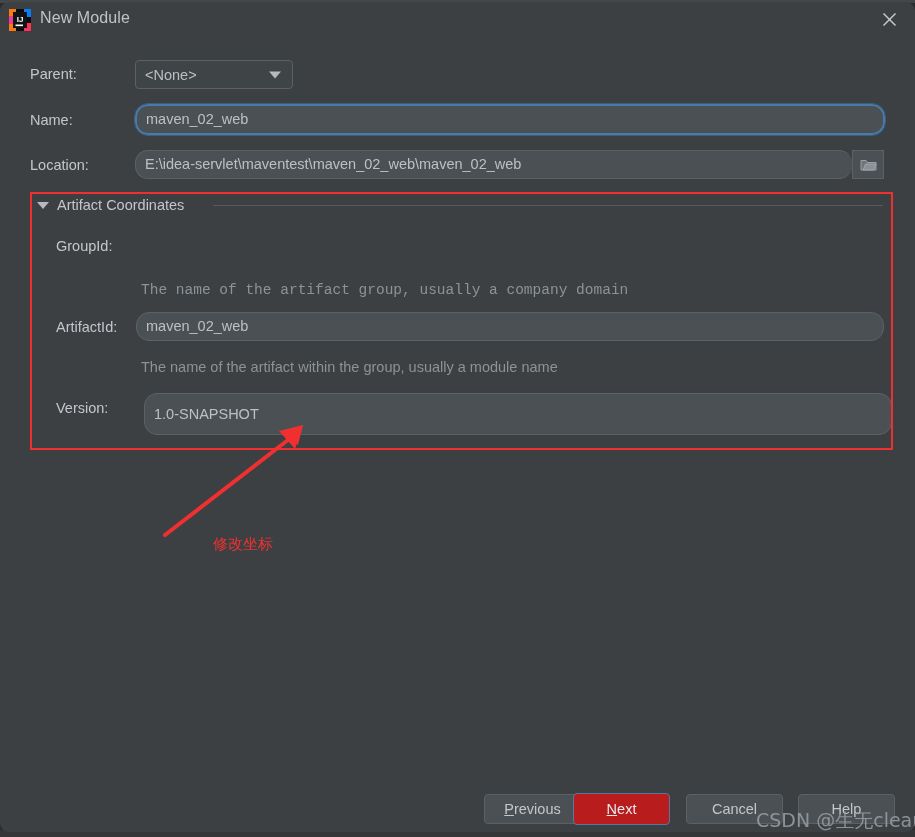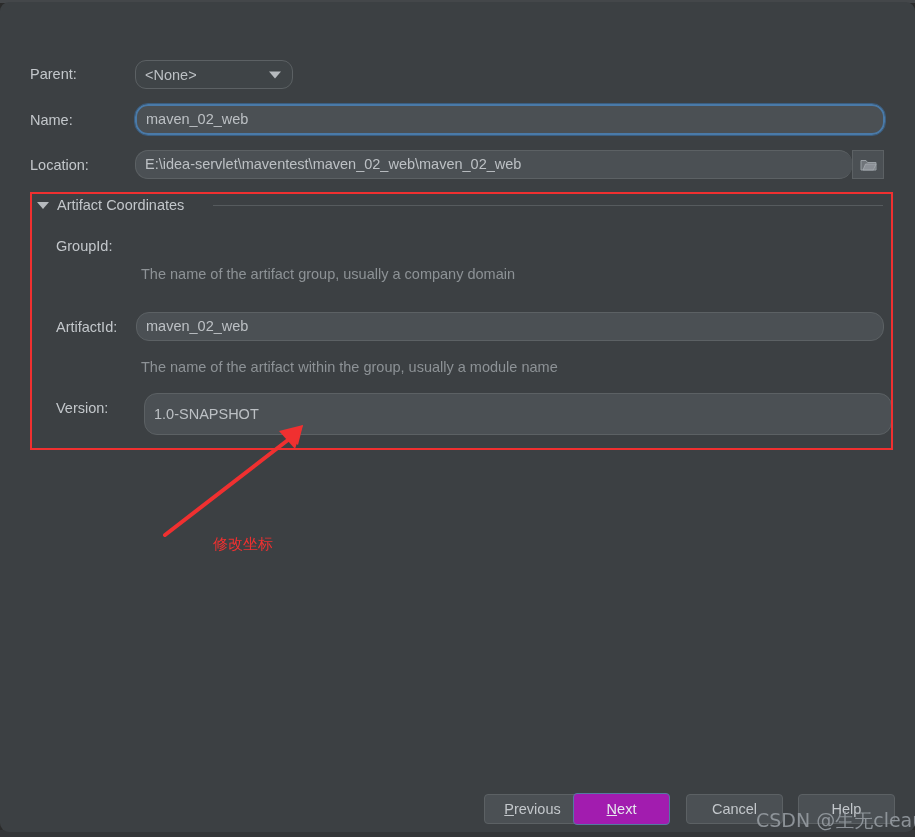--- a/index.html
+++ b/index.html
@@ -90,21 +90,21 @@
   .field.focused {
     border: 2px solid #4a7aa8;
     background: #4b5054;
     outline: 1px solid #3b5e80;
   }
   .combo {
     position: absolute;
     box-sizing: border-box;
     background: #3f4447;
     border: 1px solid #5c6164;
-    border-radius: 11px;
+    border-radius: 4px;
     font-size: 14.5px;
     color: #bcc0c4;
     display: flex;
     align-items: center;
     padding-left: 9px;
   }
   .combo .chev {
     position: absolute;
     right: 11px;
     top: 50%;
@@ -185,21 +185,21 @@
     border-radius: 4px;
     color: #c3c7cb;
     font-size: 14.5px;
     font-family: "Liberation Sans", sans-serif;
     display: flex;
     align-items: center;
     justify-content: center;
     white-space: nowrap;
   }
   .btn.primary {
-    background: #a21caf;
+    background: #b91c1c;
     border: 1px solid #547aa0;
     color: #e6eaee;
   }
   .btn .mn { text-decoration: underline; }
 
   .watermark {
     position: absolute;
     font-size: 19px;
     color: #9aa0a6;
     opacity: 0.85;
@@ -208,20 +208,40 @@
   }
 </style>
 </head>
 <body>
 
 <div class="desktop-sliver top"></div>
 <div class="desktop-sliver bottom"></div>
 
 <div class="dialog">
 
+  <div class="titlebar">
+    <svg class="ij-logo" viewBox="0 0 22 22">
+      <rect x="0" y="0" width="22" height="22" fill="#0d0d0d"></rect>
+      <rect x="0" y="0" width="7" height="7" fill="#f97a12"></rect>
+      <rect x="0" y="7" width="6" height="8" fill="#ed3d8c"></rect>
+      <rect x="0" y="15" width="7" height="7" fill="#f97a12"></rect>
+      <rect x="15" y="0" width="7" height="8" fill="#087cfa"></rect>
+      <rect x="15" y="14" width="7" height="8" fill="#fe315d"></rect>
+      <rect x="4" y="3" width="14" height="16" fill="#111315"></rect>
+      <text x="11" y="12.5" fill="#ffffff" font-size="8" font-family="Liberation Sans, sans-serif" font-weight="bold" text-anchor="middle">IJ</text>
+      <rect x="6.5" y="15.5" width="7.5" height="1.6" fill="#ffffff"></rect>
+    </svg>
+    <div class="title-text">New Module</div>
+    <div class="close-btn">
+      <svg width="15" height="15" viewBox="0 0 15 15">
+        <line x1="1.5" y1="1.5" x2="13.5" y2="13.5" stroke="#c8ccd0" stroke-width="1.4"></line>
+        <line x1="13.5" y1="1.5" x2="1.5" y2="13.5" stroke="#c8ccd0" stroke-width="1.4"></line>
+      </svg>
+    </div>
+  </div>
 
   <div class="row-label" style="left:30px; top:64px;">Parent:</div>
   <div class="combo" style="left:135px; top:58px; width:158px; height:29px;">
     <span>&lt;None&gt;</span>
     <span class="chev"></span>
   </div>
 
   <div class="row-label" style="left:30px; top:110px;">Name:</div>
   <div class="field focused" style="left:135px; top:102px; width:750px; height:31px;">
     <span>maven_02_web</span>
@@ -238,21 +258,21 @@
     </svg>
   </div>
 
   <div class="group-header" style="left:37px; top:195px;">
     <span class="group-tri"></span>
     <span class="group-title">Artifact Coordinates</span>
   </div>
   <div class="group-sep" style="left:213px; top:203px; width:670px;"></div>
 
   <div class="row-label" style="left:56px; top:236px;">GroupId:</div>
-  <div class="hint" style="left:141px; top:264px;">The name of the artifact group, usually a company domain</div>
+  <div class="hint" style="left:141px; top:280px;font-family:Liberation Mono, monospace;">The name of the artifact group, usually a company domain</div>
 
   <div class="row-label" style="left:56px; top:317px;">ArtifactId:</div>
   <div class="field" style="left:136px; top:310px; width:748px; height:29px;">
     <span>maven_02_web</span>
   </div>
   <div class="hint" style="left:141px; top:357px;">The name of the artifact within the group, usually a module name</div>
 
   <div class="row-label" style="left:56px; top:398px;">Version:</div>
   <div class="field" style="left:144px; top:391px; width:748px; height:42px;">
     <span>1.0-SNAPSHOT</span>

